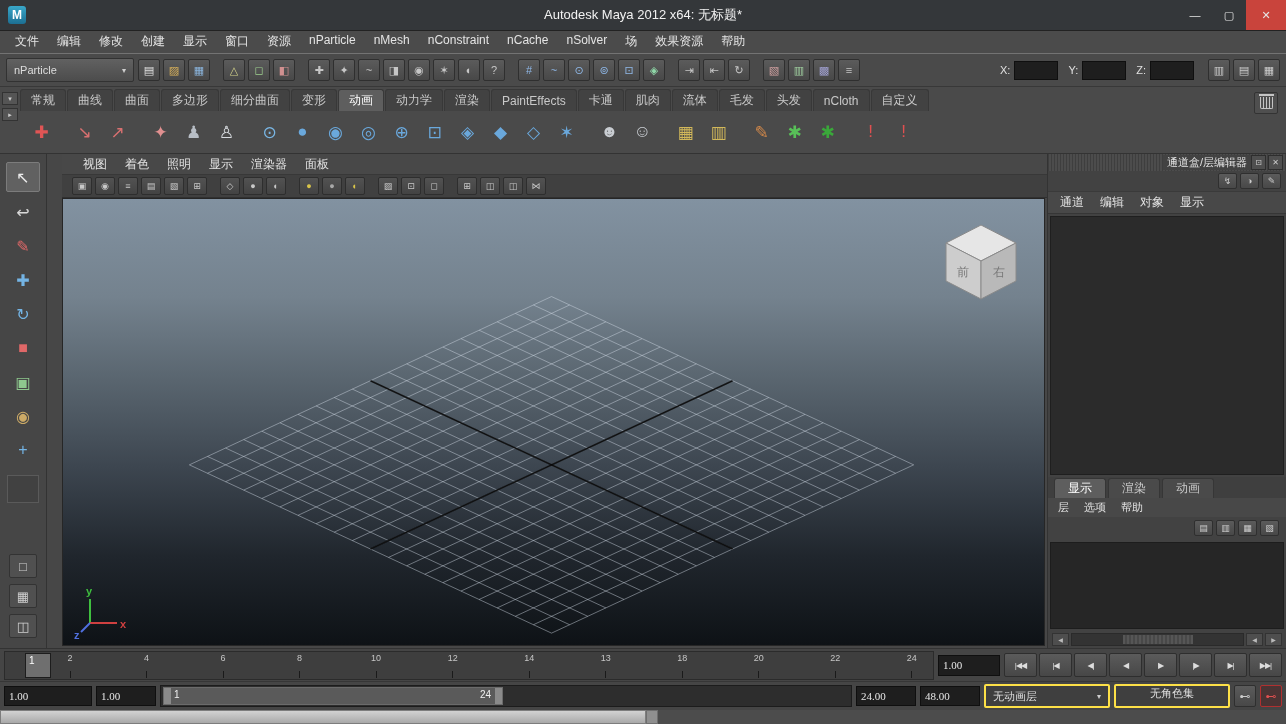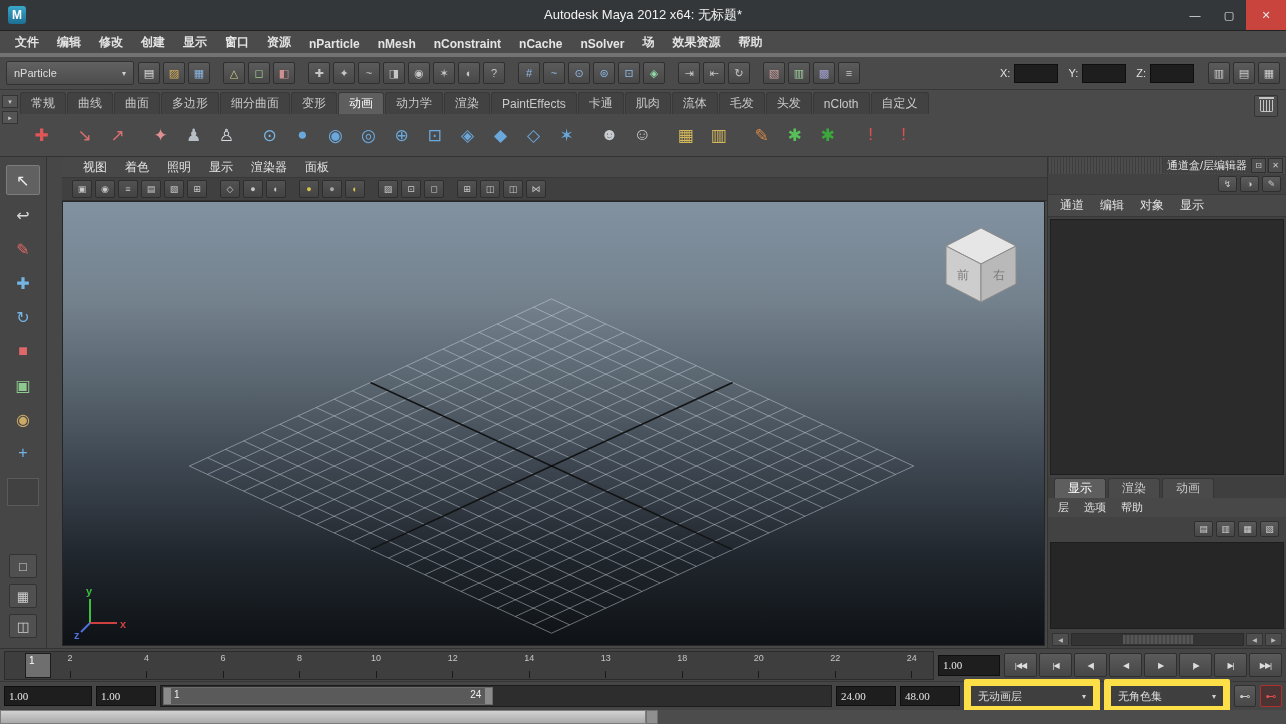--- a/index.html
+++ b/index.html
@@ -8,21 +8,21 @@
         -webkit-user-select:none;user-select:none;}
   
   .titlebar{height:30px;flex:0 0 30px;background:#34373a;position:relative;display:flex;align-items:center;border-bottom:1px solid #222;}
   .app-icon{width:18px;height:18px;margin-left:8px;border-radius:3px;background:linear-gradient(#39a7c9,#1c6f93);
             color:#fff;font-weight:bold;font-size:12px;display:flex;align-items:center;justify-content:center;}
   .title{position:absolute;left:0;right:0;text-align:center;font-size:13px;color:#f2f2f2;pointer-events:none;}
   .winbtns{margin-left:auto;display:flex;height:100%;align-items:stretch;z-index:2;}
   .wbtn{width:34px;display:flex;align-items:center;justify-content:center;font-size:11px;color:#e6e6e6;}
   .wbtn.close{width:40px;background:#c9443c;}
   
-  .menubar{height:22px;flex:0 0 22px;background:#4b4b4b;display:flex;align-items:flex-end;padding-left:6px;border-bottom:4px solid #737373;font-weight:bold;}
+  .menubar{height:22px;flex:0 0 22px;background:#4b4b4b;display:flex;align-items:flex-start;padding-left:6px;border-bottom:1px solid #737373;}
   .menu-item{padding:2px 9px;color:#e4e4e4;white-space:nowrap;}
   
   .statusline{height:32px;flex:0 0 32px;background:#4a4a4a;display:flex;align-items:center;gap:4px;padding:0 6px;border-bottom:1px solid #383838;}
   .selector{width:112px;height:22px;background:linear-gradient(#616161,#4c4c4c);border:1px solid #323232;border-radius:2px;
             display:flex;align-items:center;justify-content:space-between;padding:0 7px;font-size:11px;}
   .chev{font-size:8px;color:#cfcfcf;}
   .sl-icons{display:flex;align-items:center;gap:3px;}
   .ibtn{width:22px;height:22px;background:linear-gradient(#5b5b5b,#484848);border:1px solid #2f2f2f;border-radius:2px;
         display:flex;align-items:center;justify-content:center;font-size:11px;color:#cccccc;box-sizing:border-box;}
   .ibtn.tiny{width:19px;height:16px;font-size:9px;}
@@ -113,22 +113,22 @@
   .rangeslider{height:28px;flex:0 0 28px;background:#454545;display:flex;align-items:center;gap:4px;padding:0 4px;border-top:1px solid #363636;}
   .rfield{height:20px;}
   .w90{width:88px;} .w64{width:60px;}
   .range-track{flex:1;height:20px;background:#2d2d2d;border:1px solid #1c1c1c;position:relative;}
   .range-bar{position:absolute;left:2px;top:1px;bottom:1px;width:49%;background:#5a5a5a;border:1px solid #6b6b6b;}
   .rhandle{position:absolute;top:0;bottom:0;width:7px;background:#8a8a8a;}
   .rhandle.left{left:0;} .rhandle.right{right:0;}
   .rb-label{position:absolute;top:1px;font-size:10px;color:#f0f0f0;}
   .rb-label.left{left:10px;} .rb-label.right{right:11px;}
   .dd{height:20px;display:flex;align-items:center;justify-content:space-between;gap:6px;padding:0 7px;background:#3f3f3f;
-      border:7px solid #fde047;border-radius:2px;font-size:11px;white-space:nowrap;}
-  .dd.w110{width:108px;} .dd.w100{width:98px;}
+      border:2px solid #fde047;border-radius:2px;font-size:11px;white-space:nowrap;}
+  .dd.w110{width:108px;} .dd.w100{width:98px;flex-direction:column;}
   .ibtn.autokey{border-color:#b03030;color:#e05050;background:#4a3434;}
   
   .commandline{height:14px;flex:0 0 14px;display:flex;background:#4c4c4c;}
   .cmd-input{flex:0 0 646px;height:100%;background:linear-gradient(#d2d2d2,#a9a9a9);border:1px solid #7d7d7d;color:#222;font-size:10px;}
   .cmd-divider{width:12px;background:#8f8f8f;border:1px solid #6e6e6e;box-sizing:border-box;}
   .help-line{flex:1;background:#4c4c4c;}
 </style>
 </head>
 <body>
 

